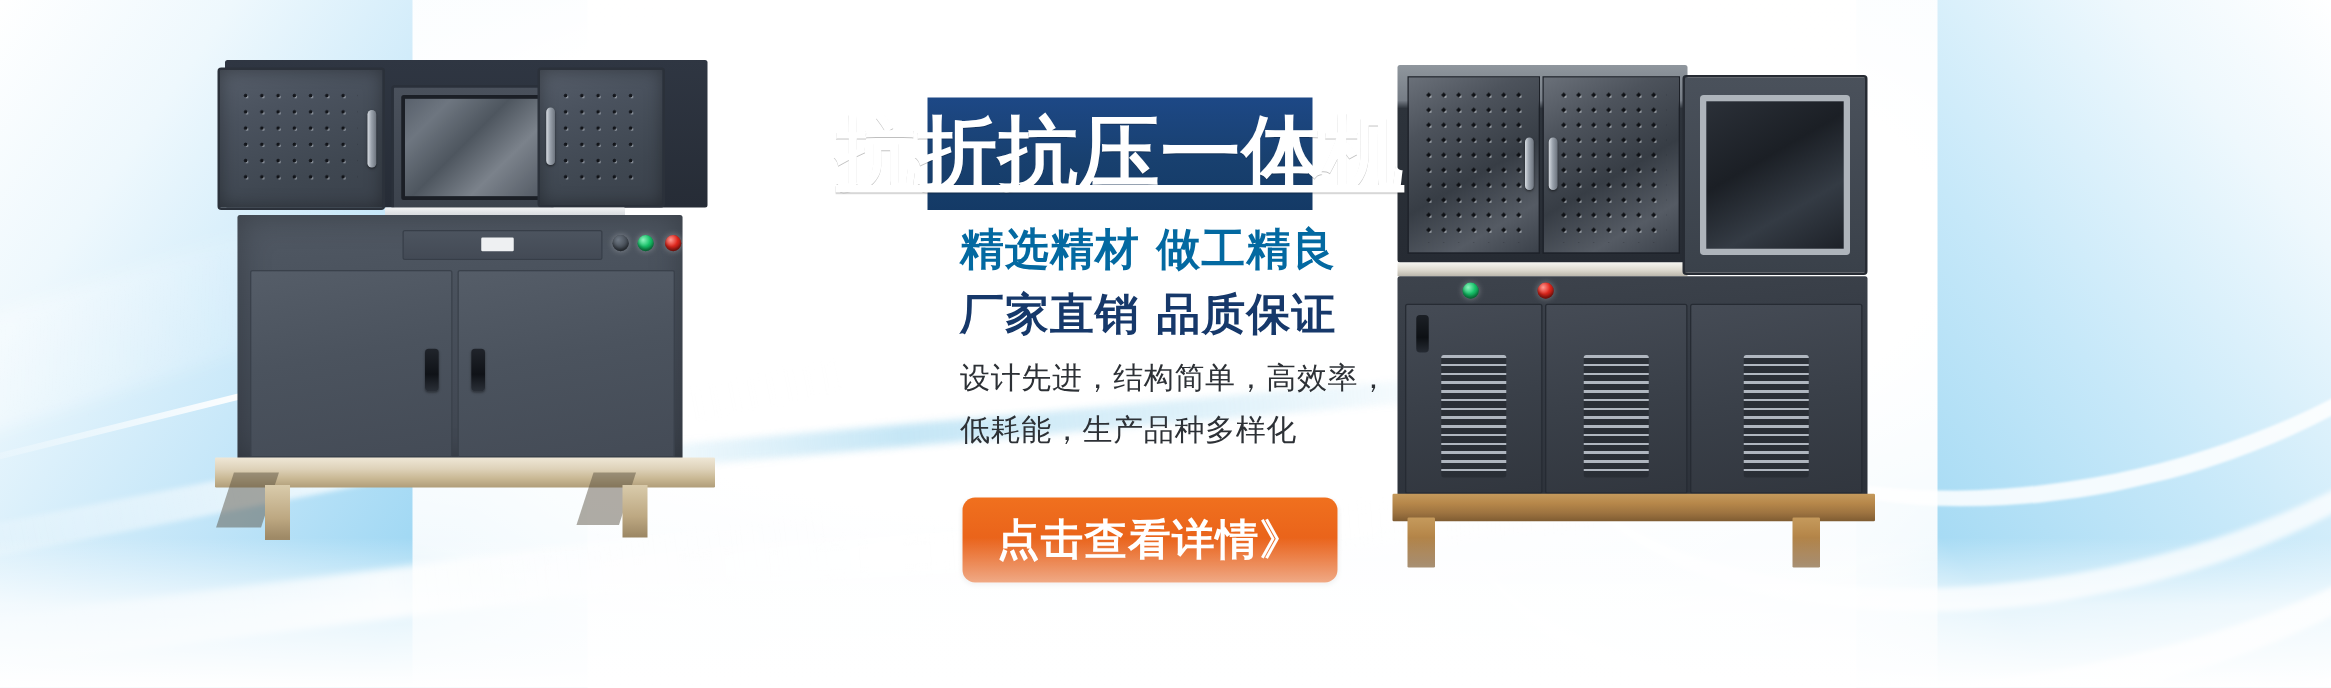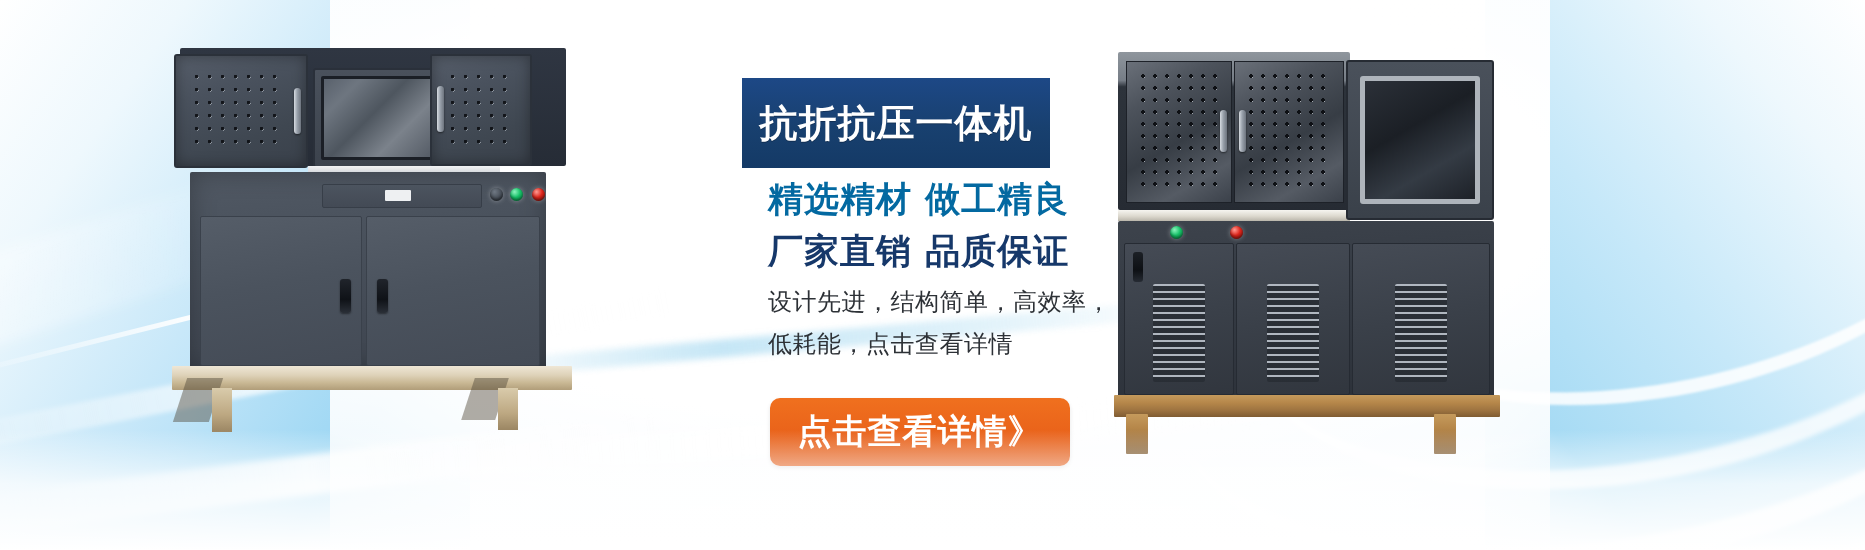--- a/index.html
+++ b/index.html
@@ -195,23 +195,24 @@
     border-radius:1px;
   }
 
   
   .headline-banner{
     position:absolute;left:742px;top:78px;width:308px;height:90px;
     background:linear-gradient(180deg,#1d4886 0%,#18406f 55%,#143a66 100%);
     display:flex;align-items:center;justify-content:center;
   }
   .headline-text{
-    color:#ffffff;font-size:38px;font-weight:bold;letter-spacing:1px;
+    color:#ffffff;font-size:64px;font-weight:bold;letter-spacing:1px;
     line-height:1;text-shadow:0 1px 0 rgba(0,0,0,.25);
     white-space:nowrap;
+    text-decoration:underline;
   }
   .sub-orange{
     position:absolute;left:768px;top:176px;
     color:#0369a1;font-size:35px;font-weight:bold;letter-spacing:1px;white-space:nowrap;
   }
   .sub-navy{
     position:absolute;left:768px;top:228px;
     color:#16386a;font-size:35px;font-weight:bold;letter-spacing:1px;white-space:nowrap;
   }
   .desc{
@@ -334,20 +335,20 @@
   <div class="headline-banner">
     <span class="headline-text">抗折抗压一体机</span>
   </div>
 
   <div class="sub-orange">精选精材 做工精良</div>
 
   <div class="sub-navy">厂家直销  品质保证</div>
 
   <div class="desc" id="desc-line-1">设计先进，结构简单，高效率，</div>
 
-  <div class="desc" id="desc-line-2">低耗能，点击查看详情</div>
+  <div class="desc" id="desc-line-2">低耗能，生产品种多样化</div>
 
   <div class="cta-button">
     <span class="cta-label">点击查看详情》</span>
   </div>
 
   <div class="bg-bottom-fade"></div>
 </div>
 
 </body></html>

